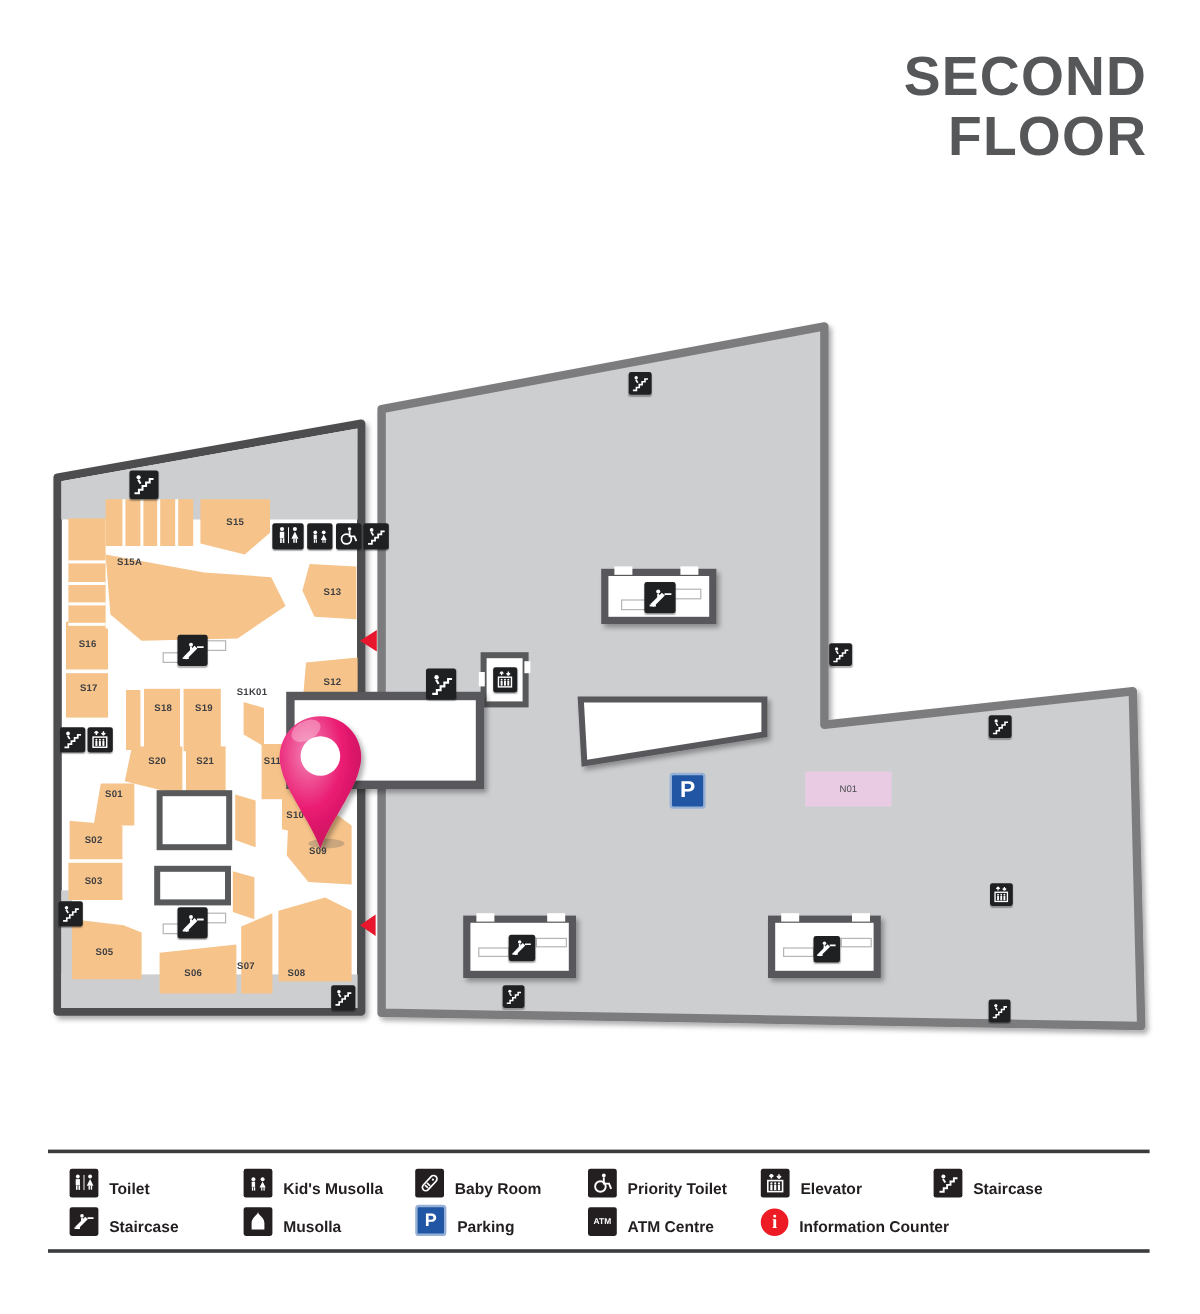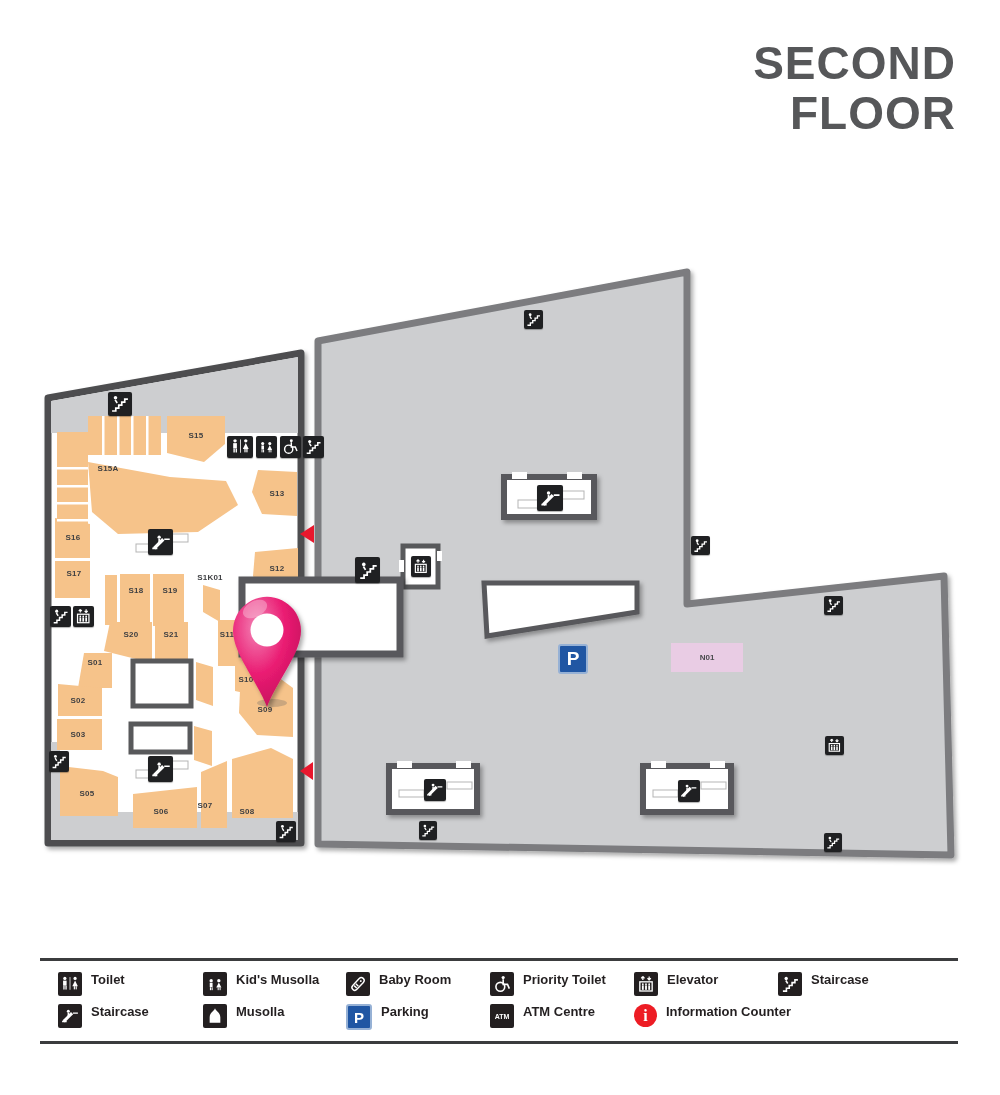--- a/index.html
+++ b/index.html
@@ -14,25 +14,25 @@
   .ulabel{position:absolute;transform:translate(-50%,-50%);font-size:8px;font-weight:bold;
           color:#3e3f42;letter-spacing:.2px;white-space:nowrap}
   
   .title{position:absolute;top:38px;right:44px;width:230px;text-align:right;
          font-size:46px;font-weight:900;color:#565759;line-height:50px;letter-spacing:1px}
   
   .picon{position:absolute;background:#2056a3;border:2px solid #96b1d5;border-radius:3px;
          color:#fff;font-weight:bold;display:flex;align-items:center;justify-content:center}
   
   .n01{position:absolute;background:#e9cce4;display:flex;align-items:center;justify-content:center;
-       font-size:8px;font-weight:bold;color:#4a4b4e}
+       font-size:8px;font-weight:normal;color:#4a4b4e}
   
   .legend{position:absolute;left:40px;top:958px;width:918px;height:80px;
           border-top:3px solid #3b3c3e;border-bottom:3px solid #3b3c3e}
-  .lgitem{position:absolute;display:flex;align-items:flex-start;gap:9px;height:26px}
+  .lgitem{position:absolute;display:flex;align-items:flex-end;gap:9px;height:26px}
   .lgic{width:24px;height:24px;background:#231f20;border-radius:2px;display:flex;
         align-items:center;justify-content:center;flex:none}
   .lgic svg{width:20px;height:20px}
   .lgp{background:#2056a3;border:2px solid #96b1d5;width:22px;height:22px;border-radius:3px;
        color:#fff;font-weight:bold;font-size:15px;display:flex;align-items:center;justify-content:center;flex:none}
   .lginfo{width:23px;height:23px;background:#ed1c24;border-radius:50%;color:#fff;font-weight:bold;
           font-family:"Liberation Serif",serif;font-size:16px;display:flex;align-items:center;
           justify-content:center;flex:none}
   .lglabel{font-size:13px;font-weight:bold;color:#231f20;white-space:nowrap}
   .atmtxt{font-size:7px;font-weight:bold;color:#fff}

